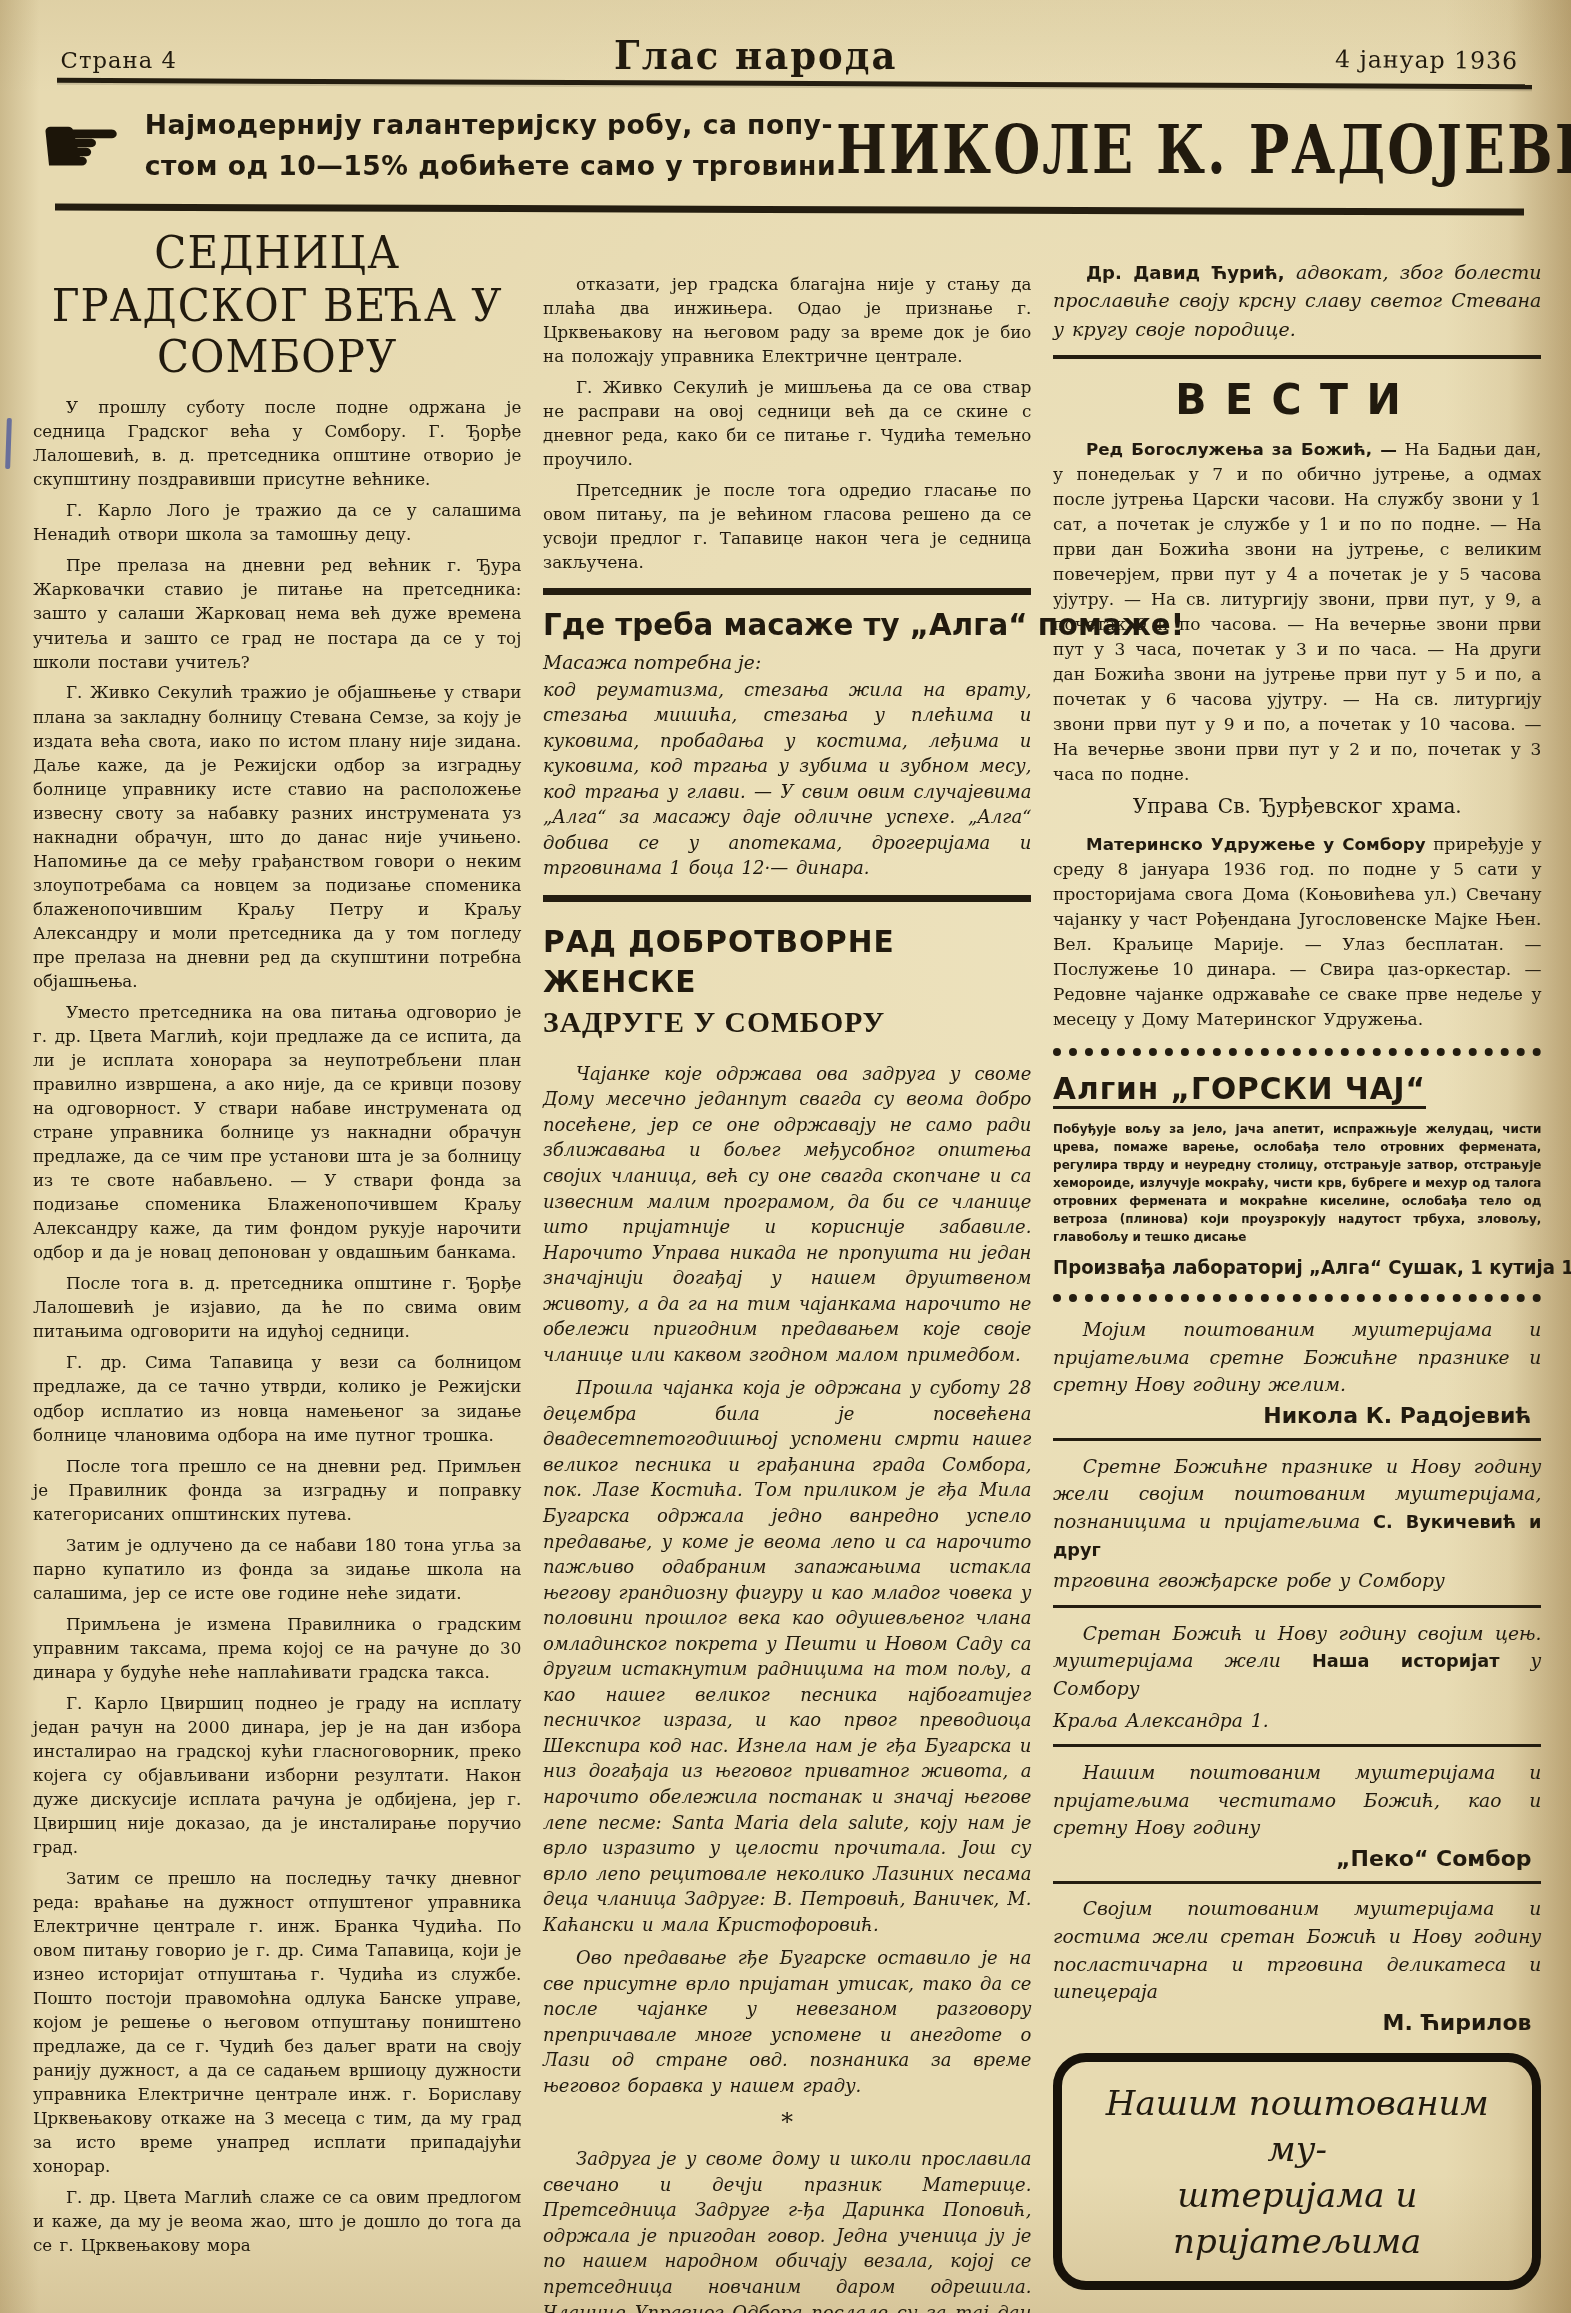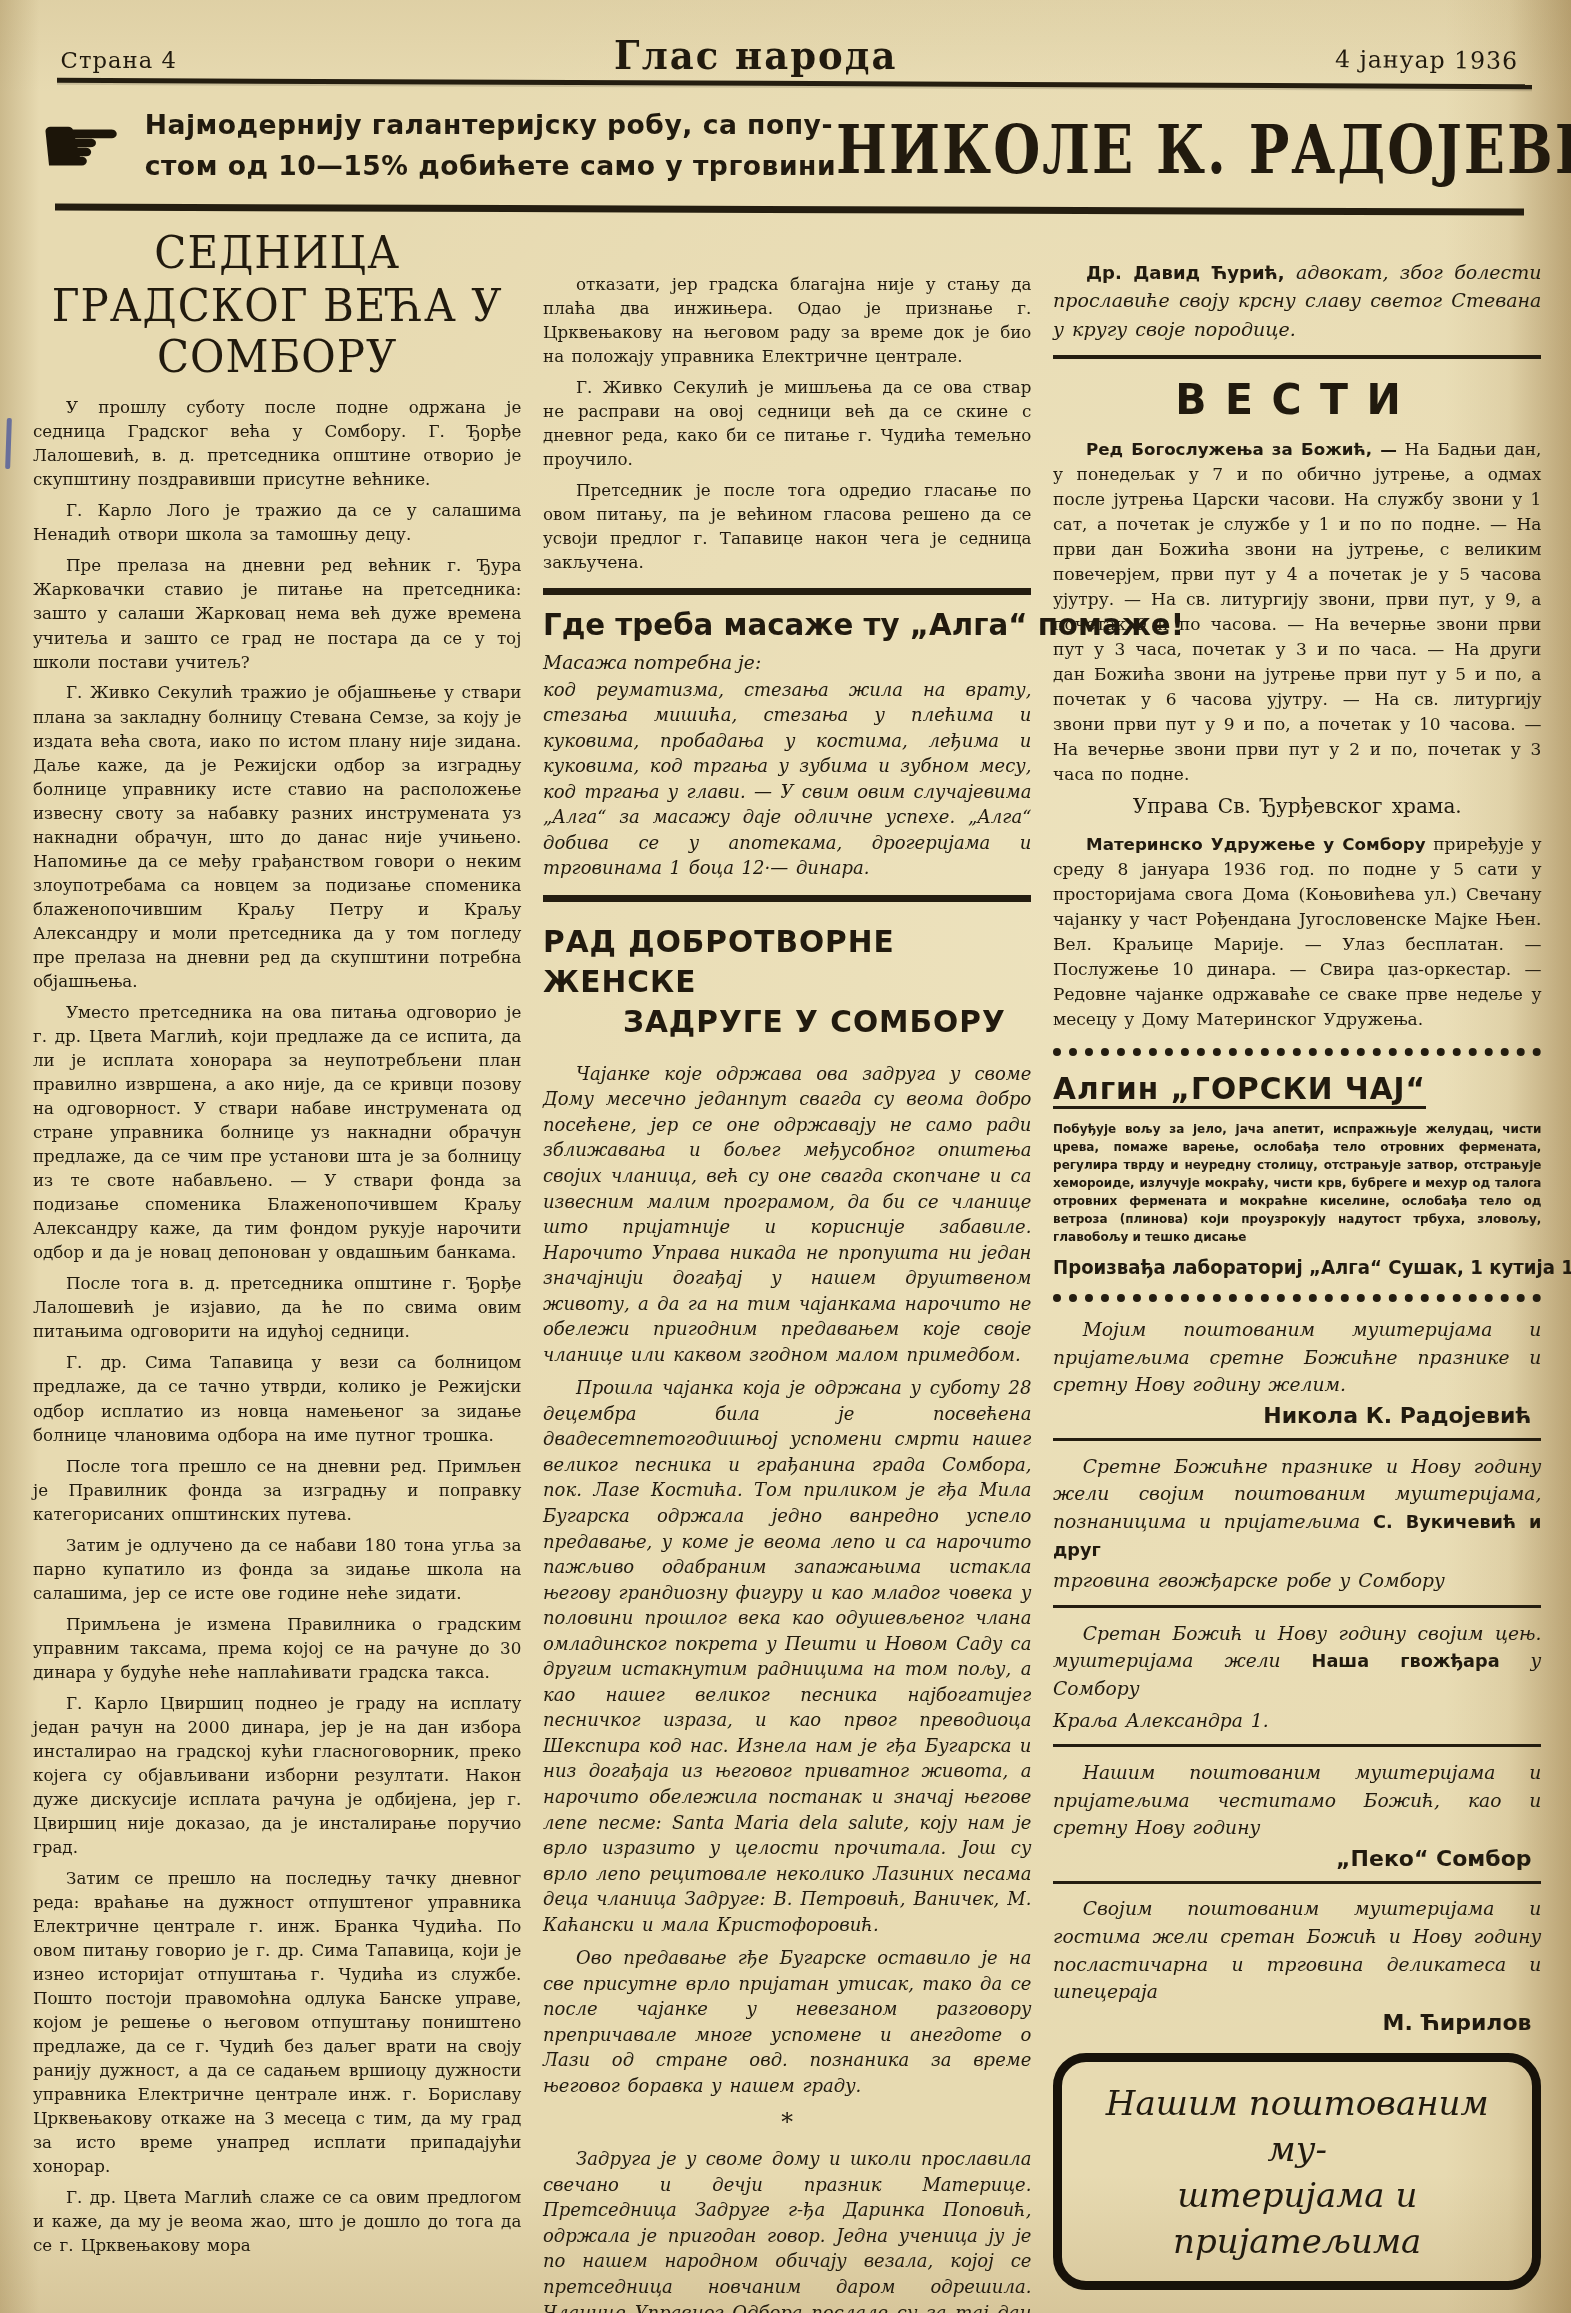--- a/index.html
+++ b/index.html
@@ -95,21 +95,21 @@
     font-style:italic;font-size:18px;line-height:1.42;
     text-align:justify;margin:0 0 7.9px 0;word-spacing:2px;
   }
   .italic-p.indent{text-indent:33px;}
   .alga-intro{font-style:italic;font-size:18.7px;margin:0 0 3.9px 0;}
   .zadruga-title{
     font-family:"DejaVu Sans","Liberation Sans",sans-serif;
     font-size:29.6px;font-weight:bold;line-height:1.35;
     margin:21.7px 0 17.7px 0;letter-spacing:1px;
   }
-  .zadruga-title .t2{display:block;text-align:right;padding-right:25.6px;}
+  .zadruga-title .t2{display:block;padding-right:25.6px;font-family:Liberation Serif, serif;}
   .star-sep{text-align:center;font-size:23.6px;margin:9.9px 0;}
   
   .col.right{padding-top:33px;}
   .curic{
     font-size:19px;line-height:1.5;text-align:justify;
     margin:0 0 9.9px 0;text-indent:33px;font-style:italic;word-spacing:2px;
   }
   .curic b{font-style:normal;font-family:"DejaVu Sans","Liberation Sans",sans-serif;font-size:18px;}
   .rule-med{height:3.9px;background:#241d10;margin:11.8px 0 15.8px 0;}
   .vesti-title{
@@ -254,21 +254,21 @@
       <p class="greet">Мојим поштованим муштеријама и пријатељима сретне Божићне празнике и сретну Нову годину желим.</p>
       <p class="greet-sig">Никола К. Радојевић</p>
 
       <div class="thin-rule"></div>
 
       <p class="greet"><span>Сретне Божићне празнике и Нову годину жели својим поштованим муштеријама, познаницима и пријатељима </span><b>С. Вукичевић и друг</b></p>
       <p class="greet" style="text-indent:0;margin-bottom:7.9px;">трговина гвожђарске робе у Сомбору</p>
 
       <div class="thin-rule"></div>
 
-      <p class="greet"><span>Сретан Божић и Нову годину својим цењ. муштеријама жели </span><b>Наша гвожђара</b><span> у Сомбору</span></p>
+      <p class="greet"><span>Сретан Божић и Нову годину својим цењ. муштеријама жели </span><b>Наша историјат</b><span> у Сомбору</span></p>
       <p class="greet" style="text-indent:0;margin-bottom:7.9px;">Краља Александра 1.</p>
 
       <div class="thin-rule"></div>
 
       <p class="greet">Нашим поштованим муштеријама и пријатељима честитамо Божић, као и сретну Нову годину</p>
       <p class="greet-sig">„Пеко“ Сомбор</p>
 
       <div class="thin-rule"></div>
 
       <p class="greet">Својим поштованим муштеријама и гостима жели сретан Божић и Нову годину посластичарна и трговина деликатеса и шпецераја</p>

